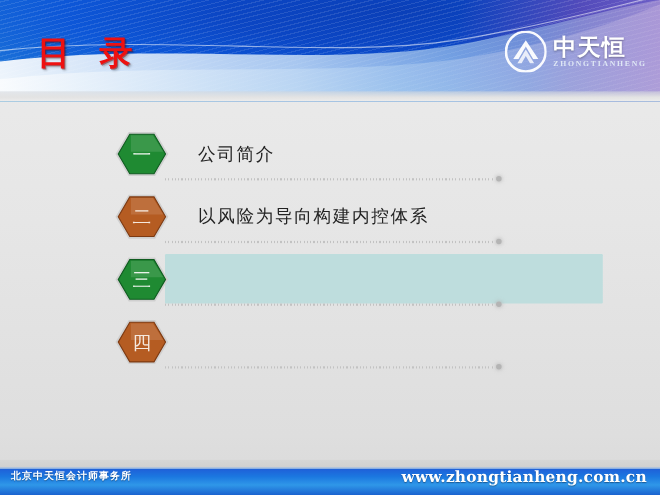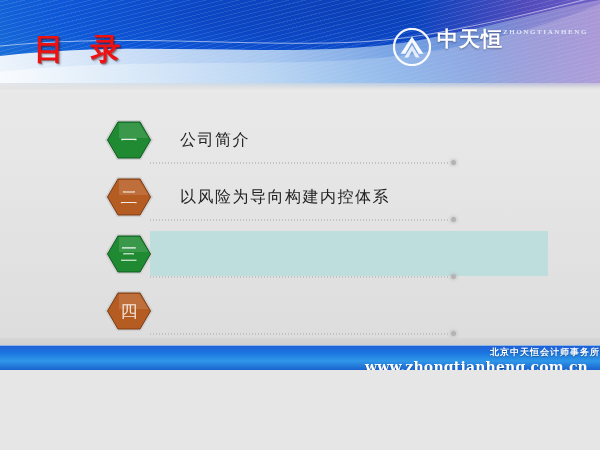--- a/index.html
+++ b/index.html
@@ -2,21 +2,21 @@
 <html><head>
 <meta charset="utf-8">
 <style>
   html,body{margin:0;padding:0;}
   body{
     width:600px;height:450px;overflow:hidden;
     font-family:"DejaVu Sans","Liberation Sans",sans-serif;
     background:#e6e6e6;
   }
   #slide{
-    position:relative;width:600px;height:370px;overflow:hidden;
+    position:relative;width:600px;height:450px;overflow:hidden;
     background:linear-gradient(180deg,#ececec 0%,#e6e6e6 45%,#dedede 88%,#d9d9d9 100%);
   }
 
   
   .header{
     position:absolute;left:0;top:0;width:600px;height:92px;overflow:hidden;
     background:
       linear-gradient(100deg, rgba(120,60,160,0.00) 68%, rgba(142,78,178,0.55) 86%, rgba(176,108,196,0.62) 100%),
       radial-gradient(120% 150% at 60% 10%, #0a3fb8 0%, #0b46c4 22%, #0d57d8 42%, #1b72d8 62%, #2b8fd6 78%, #4aa6d8 100%),
       linear-gradient(180deg,#0c2f86 0%,#0d4fc8 55%,#2f8ed2 100%);
@@ -39,21 +39,21 @@
     font-family:"DejaVu Sans","Liberation Sans",sans-serif;
     font-size:30px;font-weight:bold;color:#ee1111;
     letter-spacing:8px;line-height:1;
     text-shadow:1px 1px 0 rgba(120,0,0,.45), 2px 2px 2px rgba(0,0,0,.25);
     white-space:nowrap;
   }
 
   
   .logo{position:absolute;right:12px;top:24px;height:46px;display:flex;align-items:center;gap:6px;}
   .logo-mark{width:38px;height:38px;flex:0 0 auto;}
-  .logo-txt{display:flex;flex-direction:row;justify-content:center;height:38px;}
+  .logo-txt{display:flex;flex-direction:column;justify-content:center;height:38px;}
   .logo-cn{
     font-family:"DejaVu Sans","Liberation Sans",sans-serif;
     font-size:21px;font-weight:bold;color:#ffffff;letter-spacing:1px;line-height:1.05;
     text-shadow:0 1px 2px rgba(0,0,0,.35);white-space:nowrap;
   }
   .logo-en{
     font-family:Liberation Serif, serif;
     font-size:7px;font-weight:bold;color:#dfe8f5;letter-spacing:1.6px;line-height:1.2;
     white-space:nowrap;
   }
@@ -81,21 +81,21 @@
   .dots::after{
     content:"";position:absolute;right:-6px;top:-2px;width:5px;height:5px;border-radius:50%;
     background:#b4b4b4;box-shadow:0 0 3px 1px rgba(180,180,180,.55);
   }
 
   
   .footer{
     position:absolute;left:0;bottom:0;width:600px;height:24px;
     background:linear-gradient(180deg,#1f5fd8 0%,#1b77e0 30%,#2f97e8 62%,#1a63cf 100%);
     border-top:1px solid #8fb6e8;
-    display:flex;align-items:flex-end;justify-content:space-between;flex-direction:column;
+    display:flex;align-items:flex-start;justify-content:space-between;
   }
   .foot-l{
     margin-left:10px;font-family:"DejaVu Sans","Liberation Sans",sans-serif;
     font-size:9px;font-weight:bold;color:#ffffff;letter-spacing:1px;white-space:nowrap;
     text-shadow:0 1px 1px rgba(0,0,0,.35);
   }
   .foot-r{
     margin-right:12px;font-family:"DejaVu Serif","Liberation Serif",serif;
     font-size:14px;font-weight:bold;color:#ffffff;letter-spacing:.2px;white-space:nowrap;
     text-shadow:0 1px 1px rgba(0,0,0,.35);

